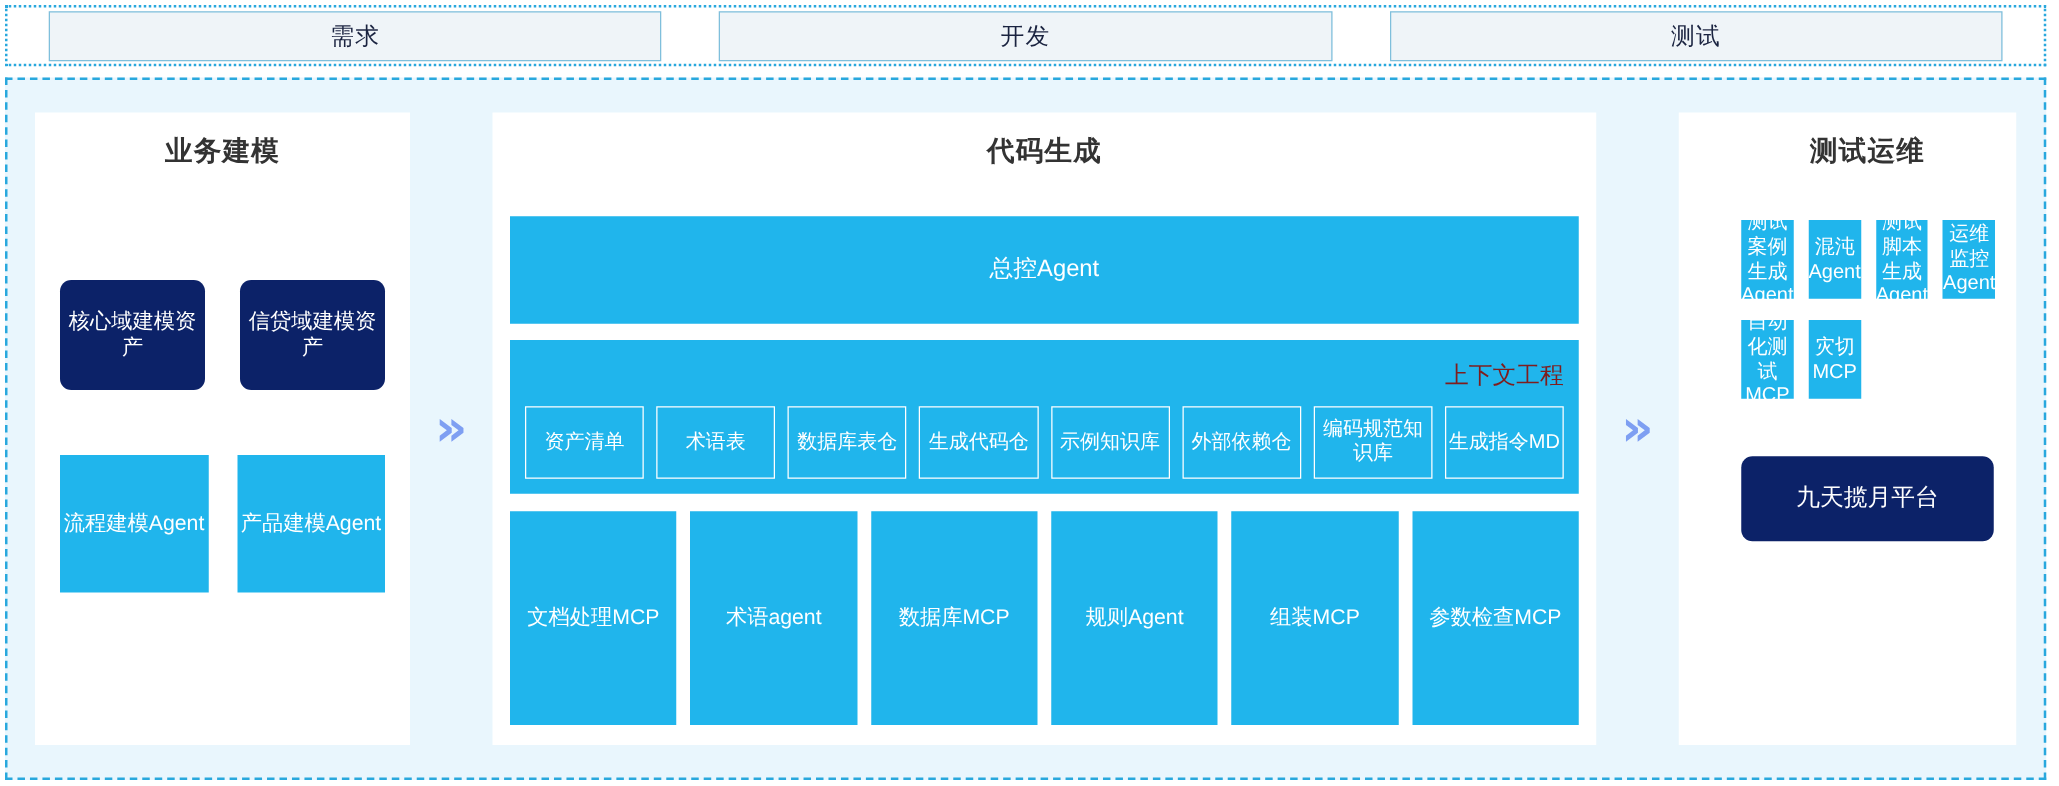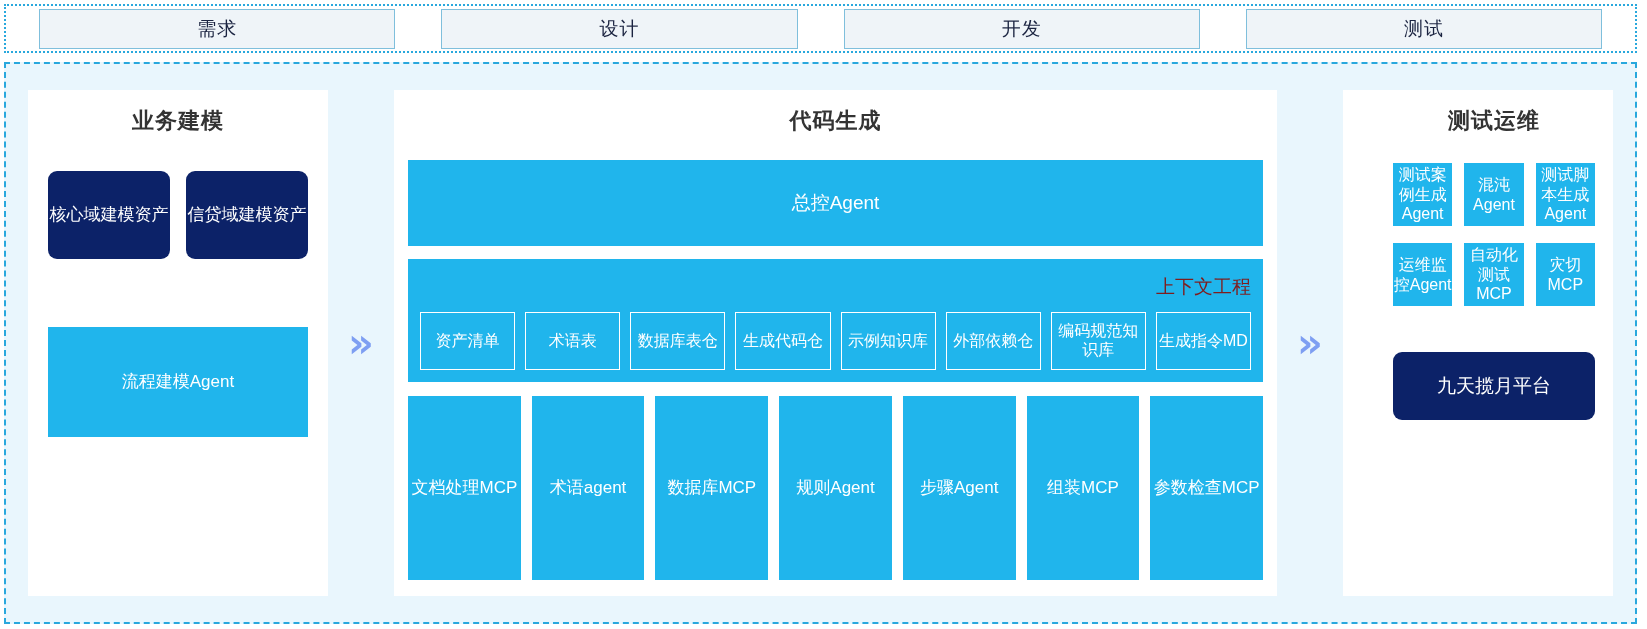--- a/index.html
+++ b/index.html
@@ -67,21 +67,21 @@
   }
   .panel-left   { width: 300px; flex: 0 0 300px; }
   .panel-center { flex: 1 1 auto; }
   .panel-right  { width: 270px; flex: 0 0 270px; padding-left: 46px; }
 
   .panel-title {
     text-align: center;
     font-size: 22px;
     font-weight: bold;
     color: #333333;
-    margin: 6px 0 3px;
+    margin: 6px 0 16px;
     letter-spacing: 1px;
   }
 
   .arrow-col {
     flex: 0 0 66px;
     display: flex;
     align-items: center;
     justify-content: center;
   }
   .chev {
@@ -101,33 +101,33 @@
     color: #ffffff;
     box-sizing: border-box;
     line-height: 1.22;
   }
   .tile-navy { background: #0c2268; border-radius: 9px; }
   .tile-cyan { background: #20b5ec; }
 
   
   .left-asset-row {
     display: flex;
-    gap: 16px;
-    margin-top: 32px;
+    gap: 28px;
+    margin-top: 72px;
     padding: 0 6px;
   }
   .left-asset-row .tile {
     flex: 1 1 0;
     height: 88px;
     font-size: 17px;
   }
   .left-agent-row {
     display: flex;
     gap: 23px;
-    margin-top: 68px;
+    margin-top: 52px;
     padding: 0 6px;
   }
   .left-agent-row .tile {
     flex: 1 1 0;
     height: 110px;
     font-size: 17px;
   }
 
   
   .master-bar {
@@ -176,21 +176,21 @@
     padding-bottom: 2px;
   }
   .tool-row .tile {
     flex: 1 1 0;
     font-size: 17px;
   }
 
   
   .right-grid {
     display: grid;
-    grid-template-columns: 1fr 1fr 1fr;
+    grid-template-columns: 1fr 1fr 1fr 1fr;
     gap: 17px 12px;
     margin-top: 24px;
     padding: 0 4px;
   }
   .right-grid .tile {
     height: 63px;
     font-size: 16px;
   }
   .platform-wrap {
     margin-top: 46px;
@@ -202,23 +202,20 @@
   }
 </style>
 </head>
 <body>
 
 <div class="stage-strip">
   <div class="stage-box">
     <span>需求</span>
   </div>
   <div class="stage-box">
-    <span>设计</span>
-  </div>
-  <div class="stage-box">
     <span>开发</span>
   </div>
   <div class="stage-box">
     <span>测试</span>
   </div>
 </div>
 
 <div class="board">
 
   <div class="panel panel-left">
@@ -230,20 +227,23 @@
       </div>
       <div class="tile tile-navy">
         <span>信贷域建模资产</span>
       </div>
     </div>
 
     <div class="left-agent-row">
       <div class="tile tile-cyan">
         <span>流程建模Agent</span>
       </div>
+      <div class="tile tile-cyan">
+        <span>产品建模Agent</span>
+      </div>
     </div>
   </div>
 
   <div class="arrow-col">
     <span class="chev">»</span>
   </div>
 
   <div class="panel panel-center">
     <div class="panel-title">代码生成</div>
 
@@ -288,23 +288,20 @@
       <div class="tile tile-cyan">
         <span>术语agent</span>
       </div>
       <div class="tile tile-cyan">
         <span>数据库MCP</span>
       </div>
       <div class="tile tile-cyan">
         <span>规则Agent</span>
       </div>
       <div class="tile tile-cyan">
-        <span>步骤Agent</span>
-      </div>
-      <div class="tile tile-cyan">
         <span>组装MCP</span>
       </div>
       <div class="tile tile-cyan">
         <span>参数检查MCP</span>
       </div>
     </div>
   </div>
 
   <div class="arrow-col">
     <span class="chev">»</span>

